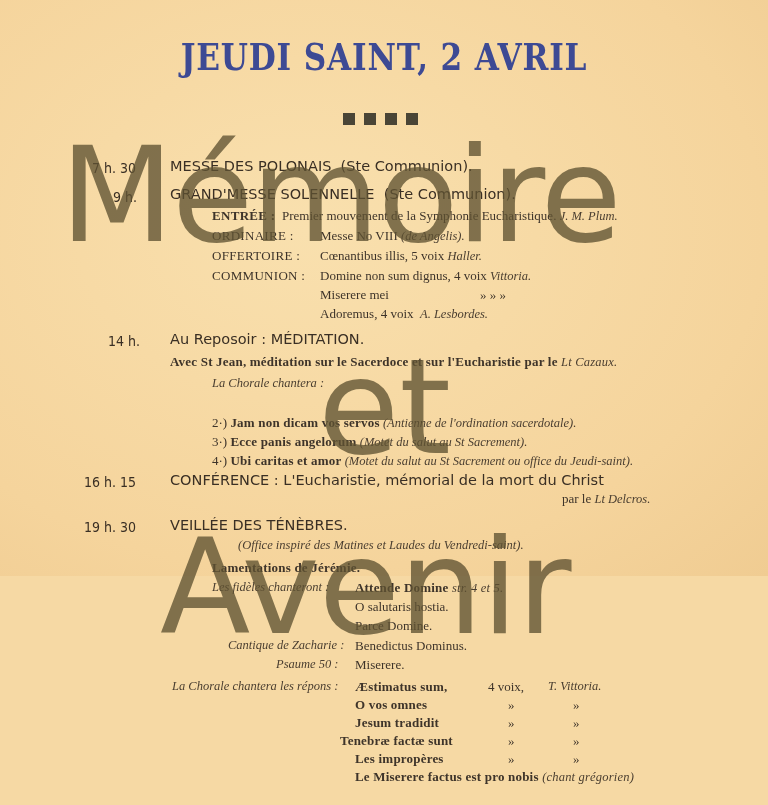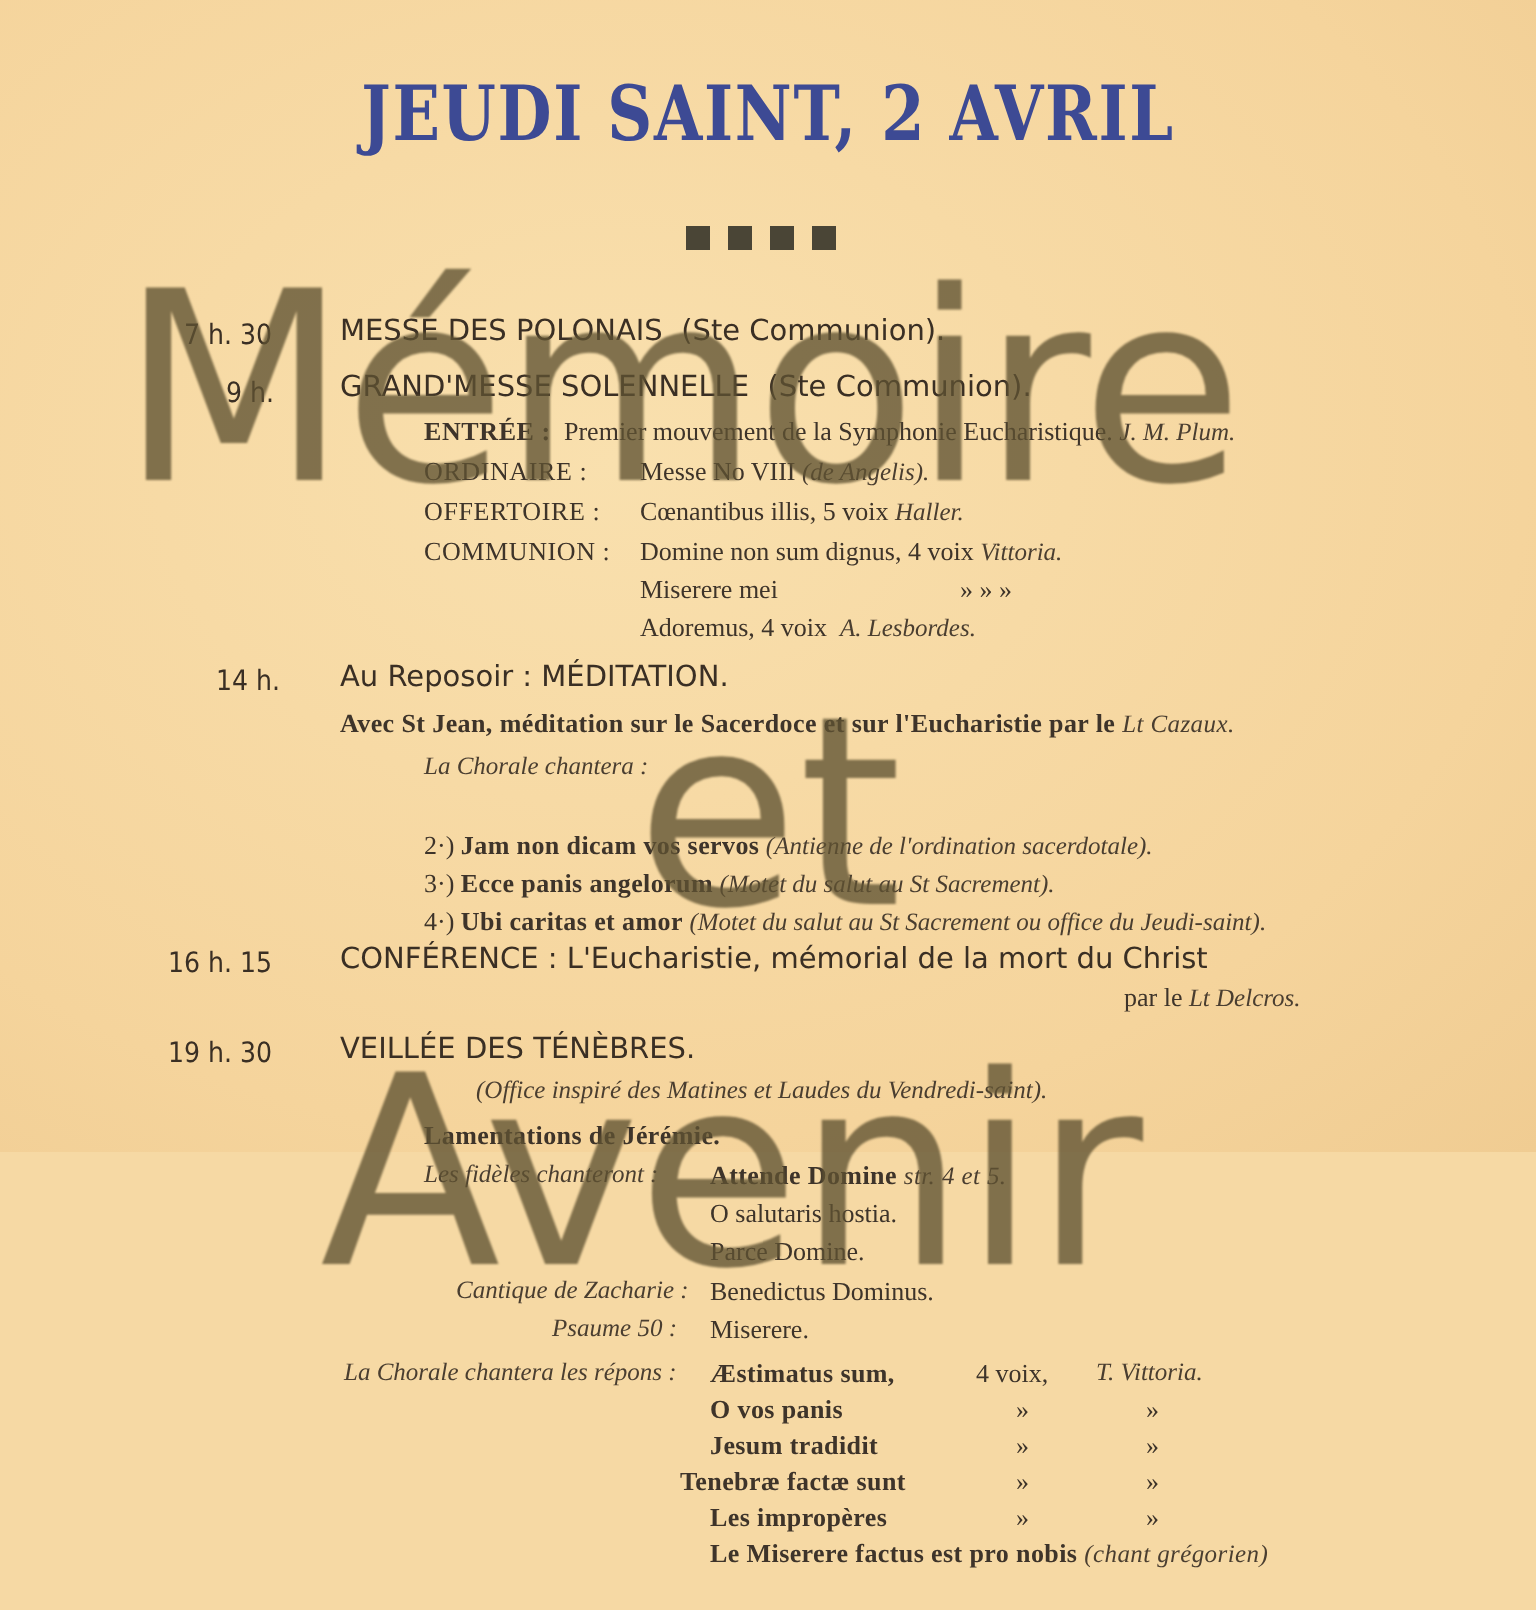--- a/index.html
+++ b/index.html
@@ -85,21 +85,21 @@
   <div class="t n" style="left:355px;top:638px;">Benedictus Dominus.</div>
   <div class="t i" style="left:276px;top:657px;">Psaume 50 :</div>
   <div class="t n" style="left:355px;top:657px;">Miserere.</div>
 
   <div class="t i" style="left:172px;top:679px;">La Chorale chantera les répons :</div>
 
   <div class="t b" style="left:355px;top:679px;">Æstimatus sum,</div>
   <div class="t n" style="left:488px;top:679px;">4 voix,</div>
   <div class="t i" style="left:548px;top:679px;">T. Vittoria.</div>
 
-  <div class="t b" style="left:355px;top:697px;">O vos panis</div>
+  <div class="t b" style="left:355px;top:697px;">O vos omnes</div>
   <div class="t n" style="left:508px;top:697px;">»</div>
   <div class="t n" style="left:573px;top:697px;">»</div>
 
   <div class="t b" style="left:355px;top:715px;">Jesum tradidit</div>
   <div class="t n" style="left:508px;top:715px;">»</div>
   <div class="t n" style="left:573px;top:715px;">»</div>
 
   <div class="t b" style="left:340px;top:733px;">Tenebræ factæ sunt</div>
   <div class="t n" style="left:508px;top:733px;">»</div>
   <div class="t n" style="left:573px;top:733px;">»</div>

